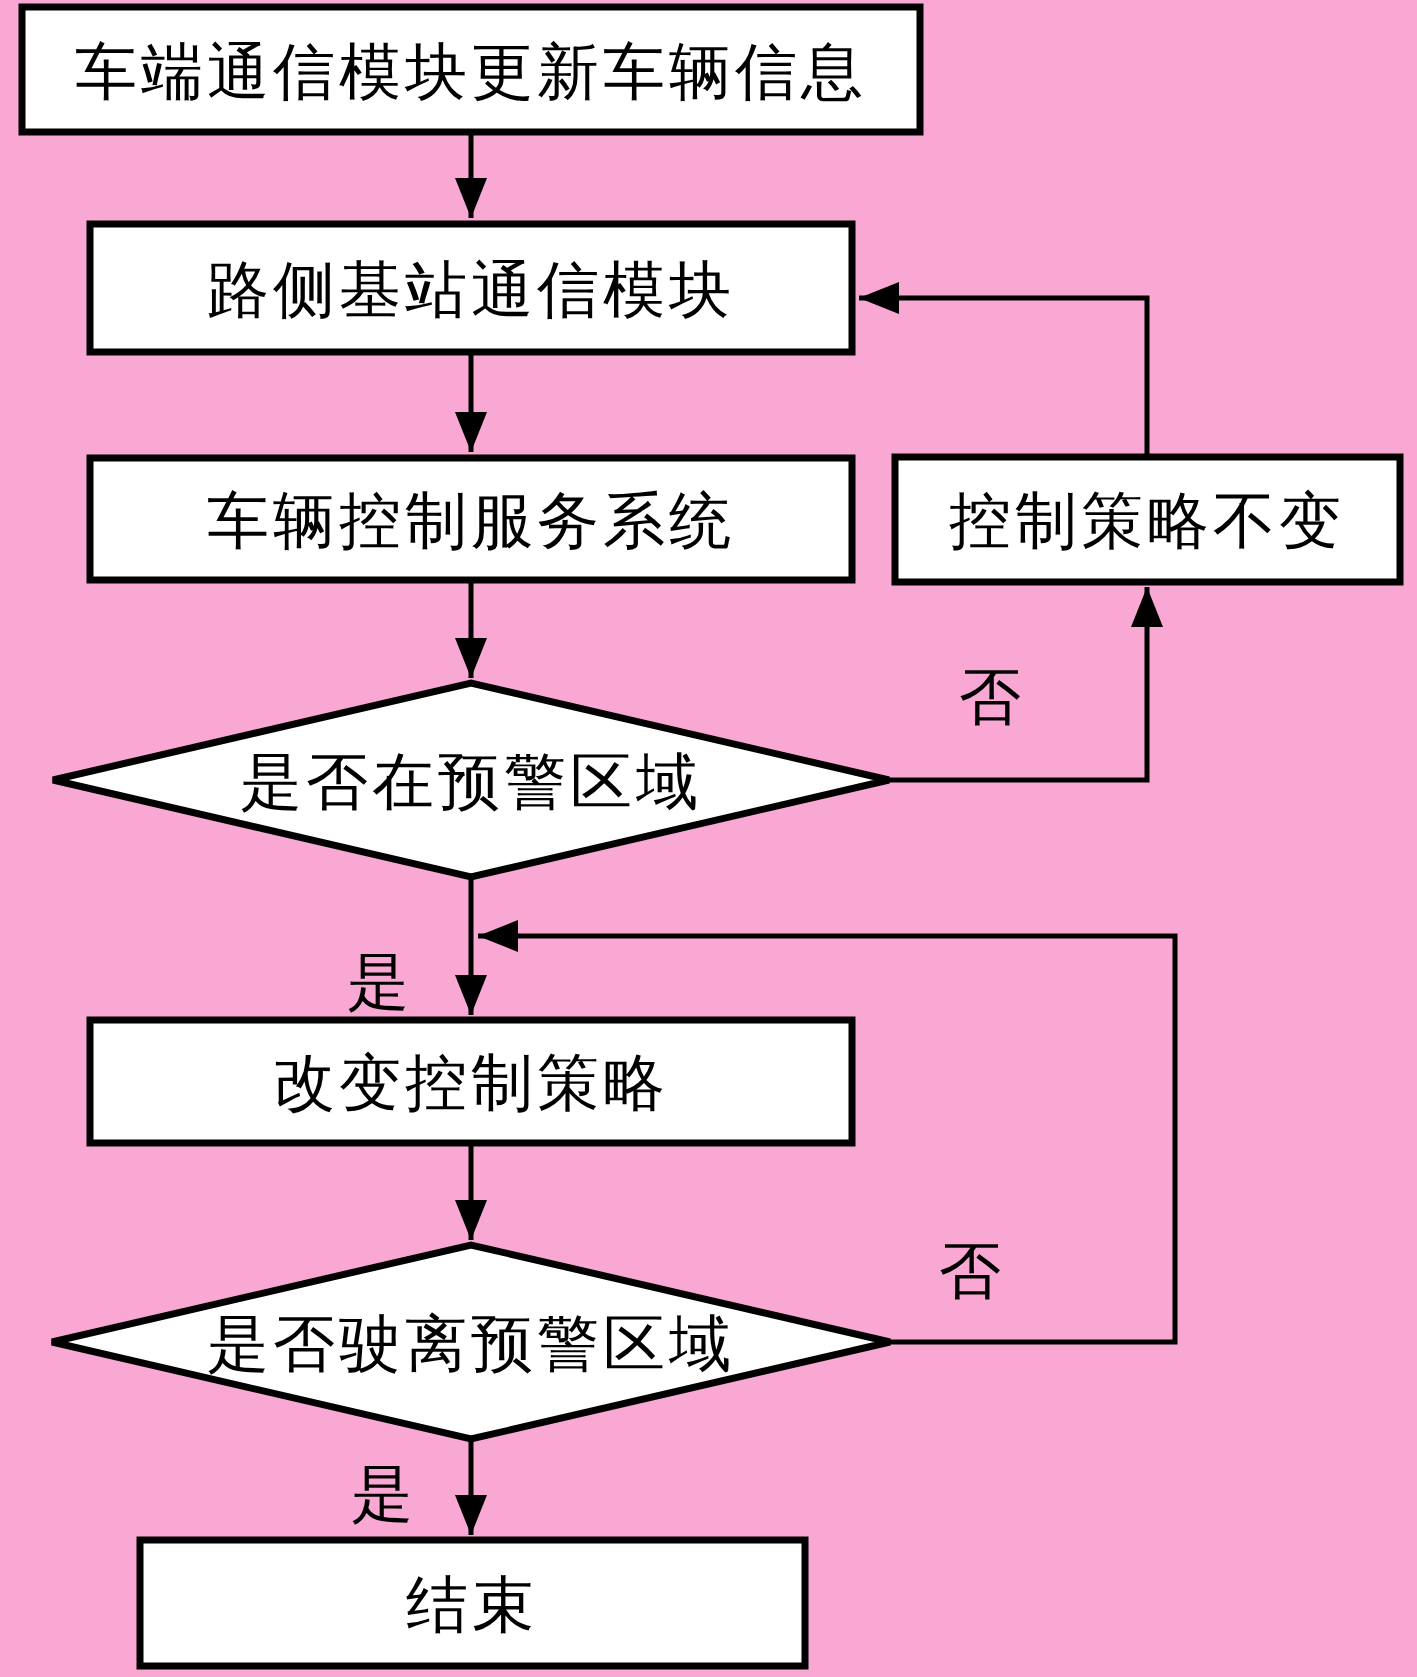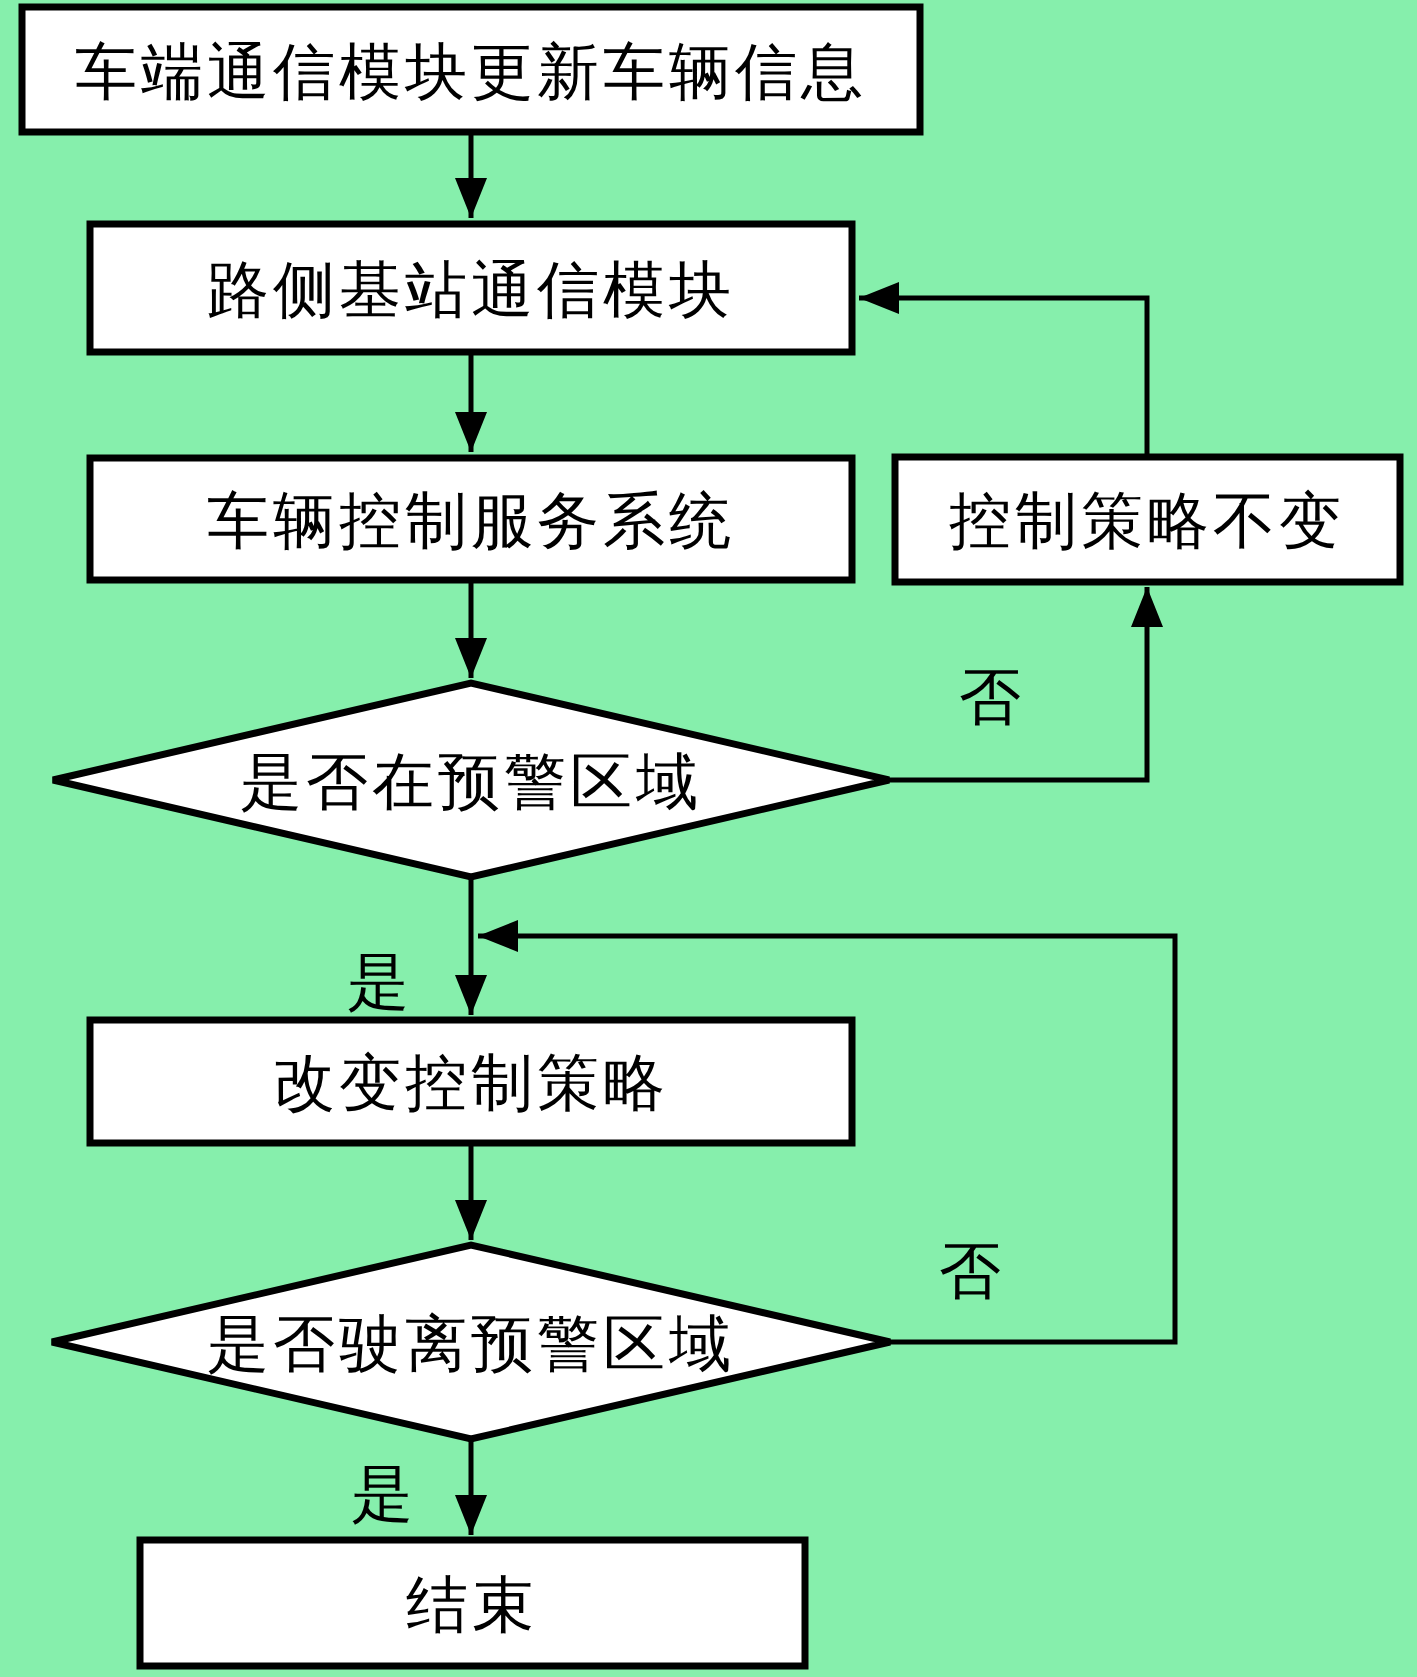--- a/index.html
+++ b/index.html
@@ -4,21 +4,21 @@
 <style>
   html, body {
     margin: 0;
     padding: 0;
     background: #ffffff;
   }
   .stage {
     position: relative;
     width: 1417px;
     height: 1677px;
-    background: #86efac;
+    background: #f9a8d4;
   }
   svg { display: block; }
   .node-shape {
     fill: #ffffff;
     stroke: #000000;
     stroke-width: 7;
   }
   .flow-line {
     fill: none;
     stroke: #000000;

